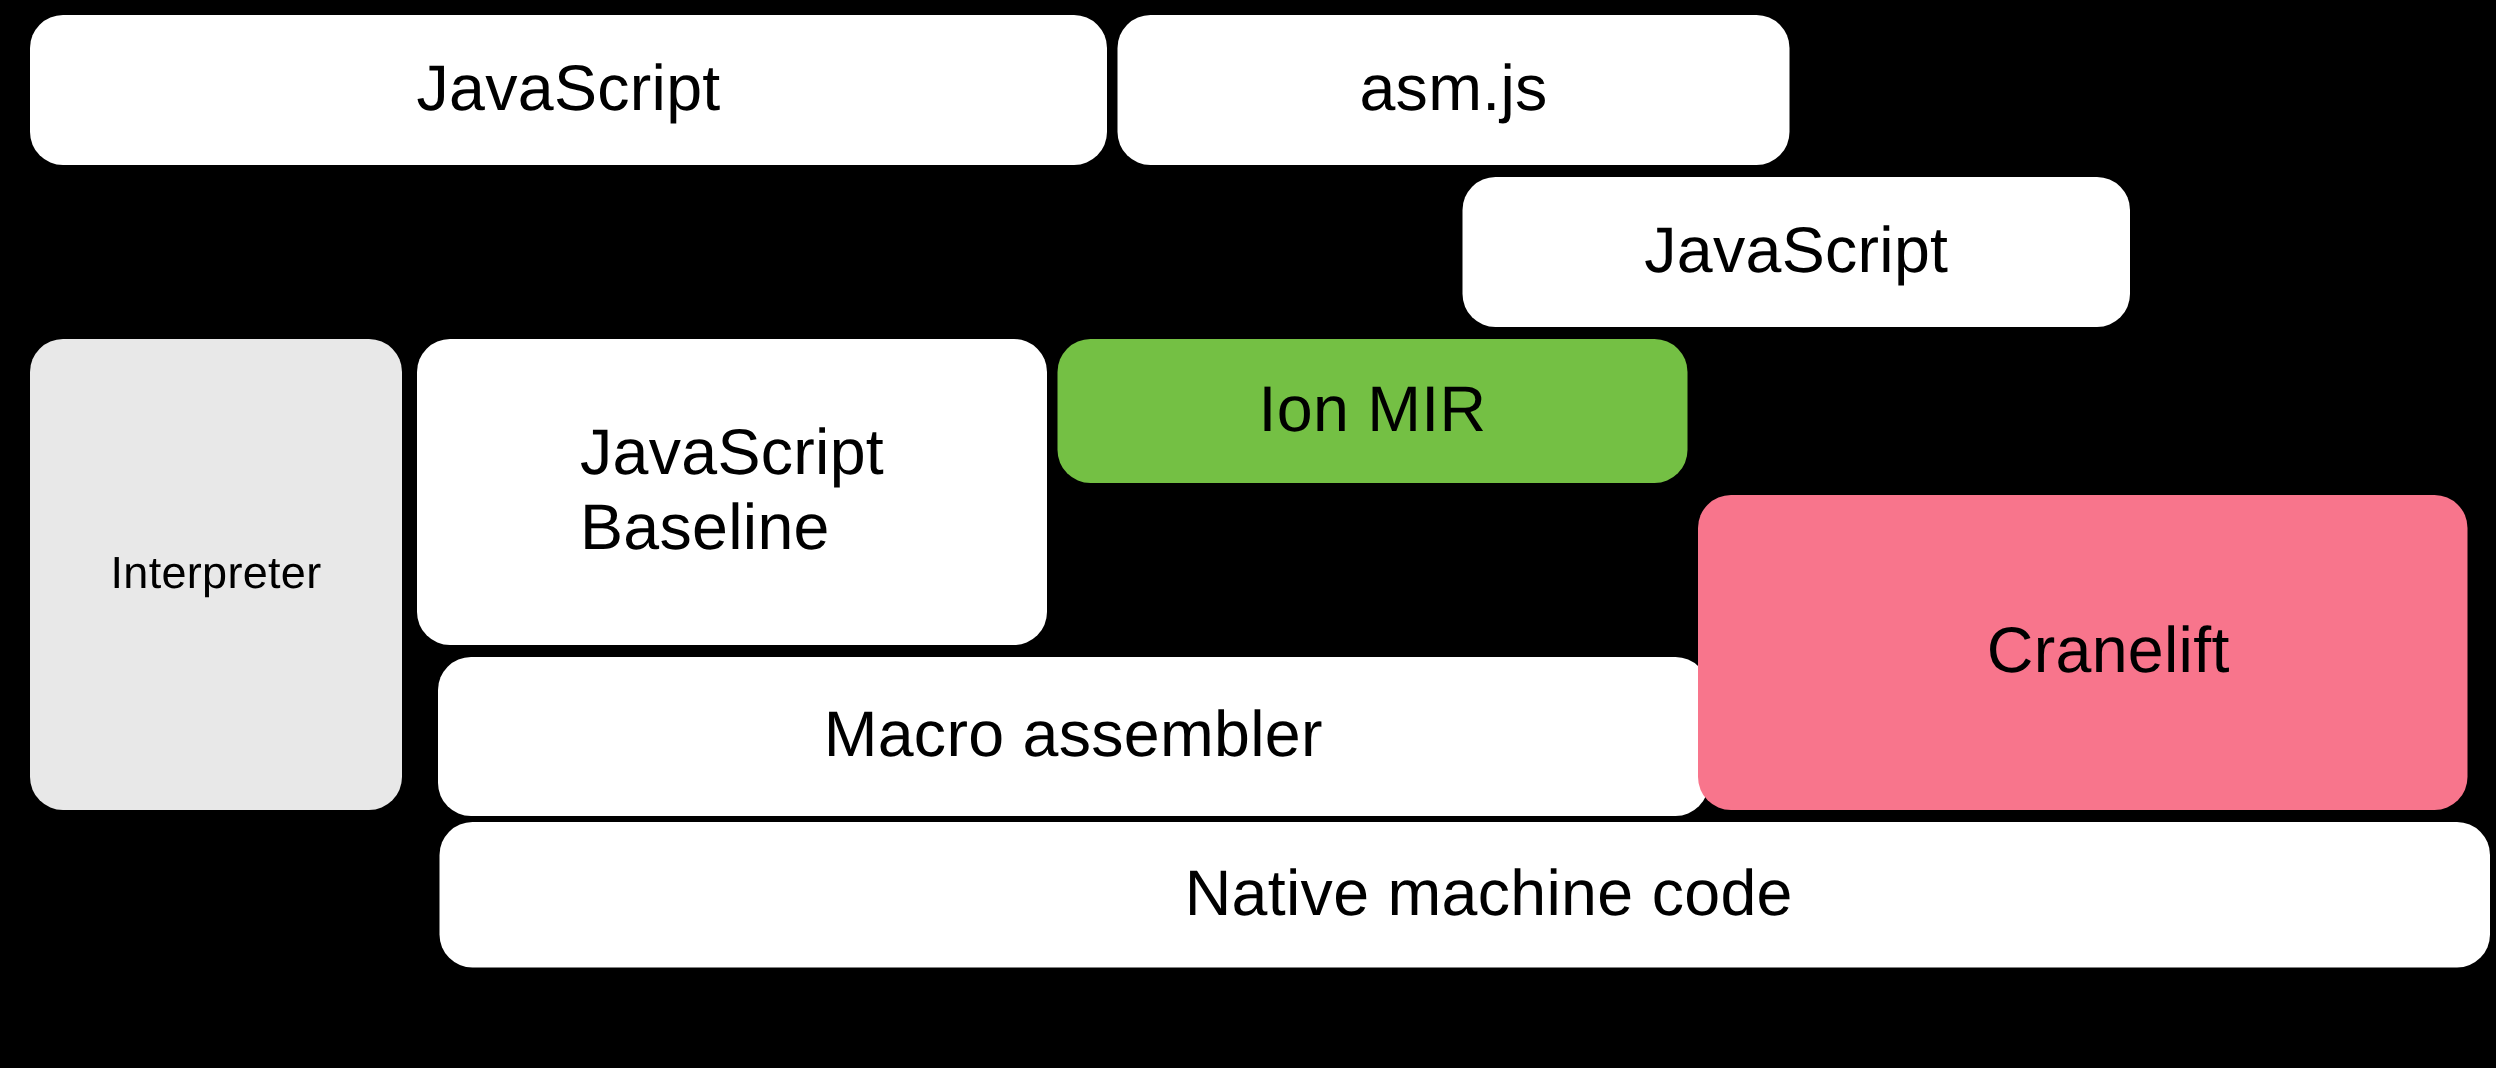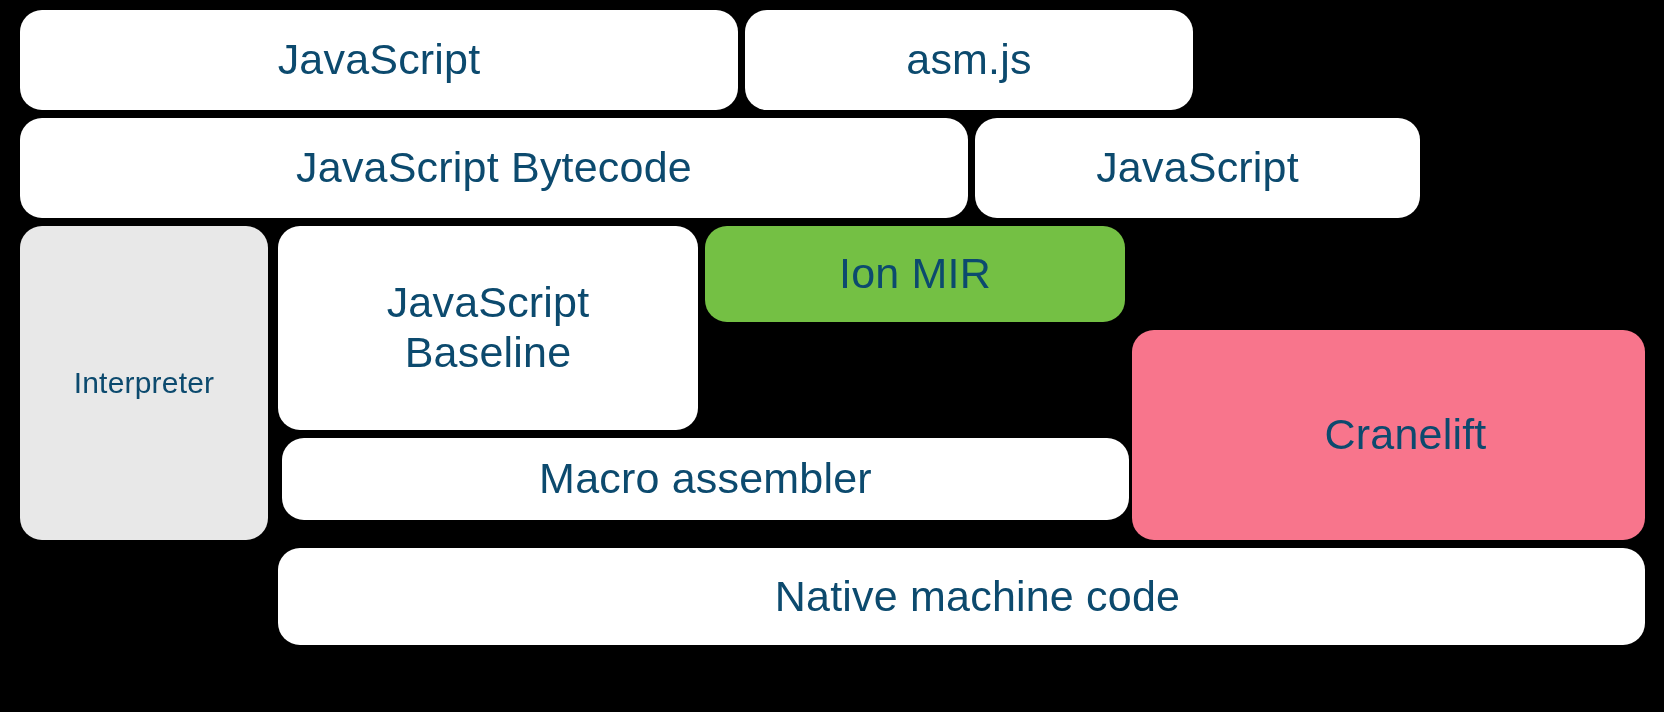--- a/index.html
+++ b/index.html
@@ -17,23 +17,23 @@
     height: 712px;
     background: #000000;
     overflow: hidden;
   }
   .node {
     position: absolute;
     box-sizing: border-box;
     display: flex;
     align-items: center;
     justify-content: center;
-    text-align: center;
+    text-align: left;
     border-radius: 22px;
-    color: #0c4a6e;
+    color: #000000;
     font-family: "Liberation Sans", sans-serif;
     font-size: 43px;
     line-height: 1.16;
     letter-spacing: 0.2px;
     white-space: pre-line;
     user-select: none;
   }
   .fill-white  { background: #ffffff; }
   .fill-gray   { background: #e8e8e8; }
   .fill-green  { background: #74c044; }
@@ -46,37 +46,36 @@
 
   
   #n-js-bytecode       { left: 20px;   top: 118px; width: 948px; height: 100px; }
   #n-baldrmonkey       { left: 975px;  top: 118px; width: 445px; height: 100px; }
 
   
   #n-interpreter       { left: 20px;   top: 226px; width: 248px; height: 314px; font-size: 30px; }
   #n-js-baseline       { left: 278px;  top: 226px; width: 420px; height: 204px; }
   #n-ion-mir           { left: 705px;  top: 226px; width: 420px; height: 96px; }
   #n-ion-lir           { left: 705px;  top: 330px; width: 420px; height: 96px; }
-  #n-macro-assembler   { left: 282px;  top: 438px; width: 847px; height: 82px; }
+  #n-macro-assembler   { left: 292px;  top: 438px; width: 847px; height: 106px; }
   #n-cranelift         { left: 1132px; top: 330px; width: 513px; height: 210px; }
 
   
-  #n-native-code       { left: 278px;  top: 548px; width: 1367px; height: 97px; padding-left: 32px; }
+  #n-native-code       { left: 293px;  top: 548px; width: 1367px; height: 97px; padding-left: 32px; }
 </style>
 </head>
 <body>
 
 <div id="diagram">
 
   <div class="node fill-white" id="n-javascript">JavaScript</div>
 
   <div class="node fill-white" id="n-asmjs">asm.js</div>
 
 
-  <div class="node fill-white" id="n-js-bytecode">JavaScript Bytecode</div>
 
   <div class="node fill-white" id="n-baldrmonkey">JavaScript</div>
 
   <div class="node fill-gray" id="n-interpreter">Interpreter</div>
 
   <div class="node fill-white" id="n-js-baseline">JavaScript
 Baseline</div>
 
   <div class="node fill-green" id="n-ion-mir">Ion MIR</div>
 

